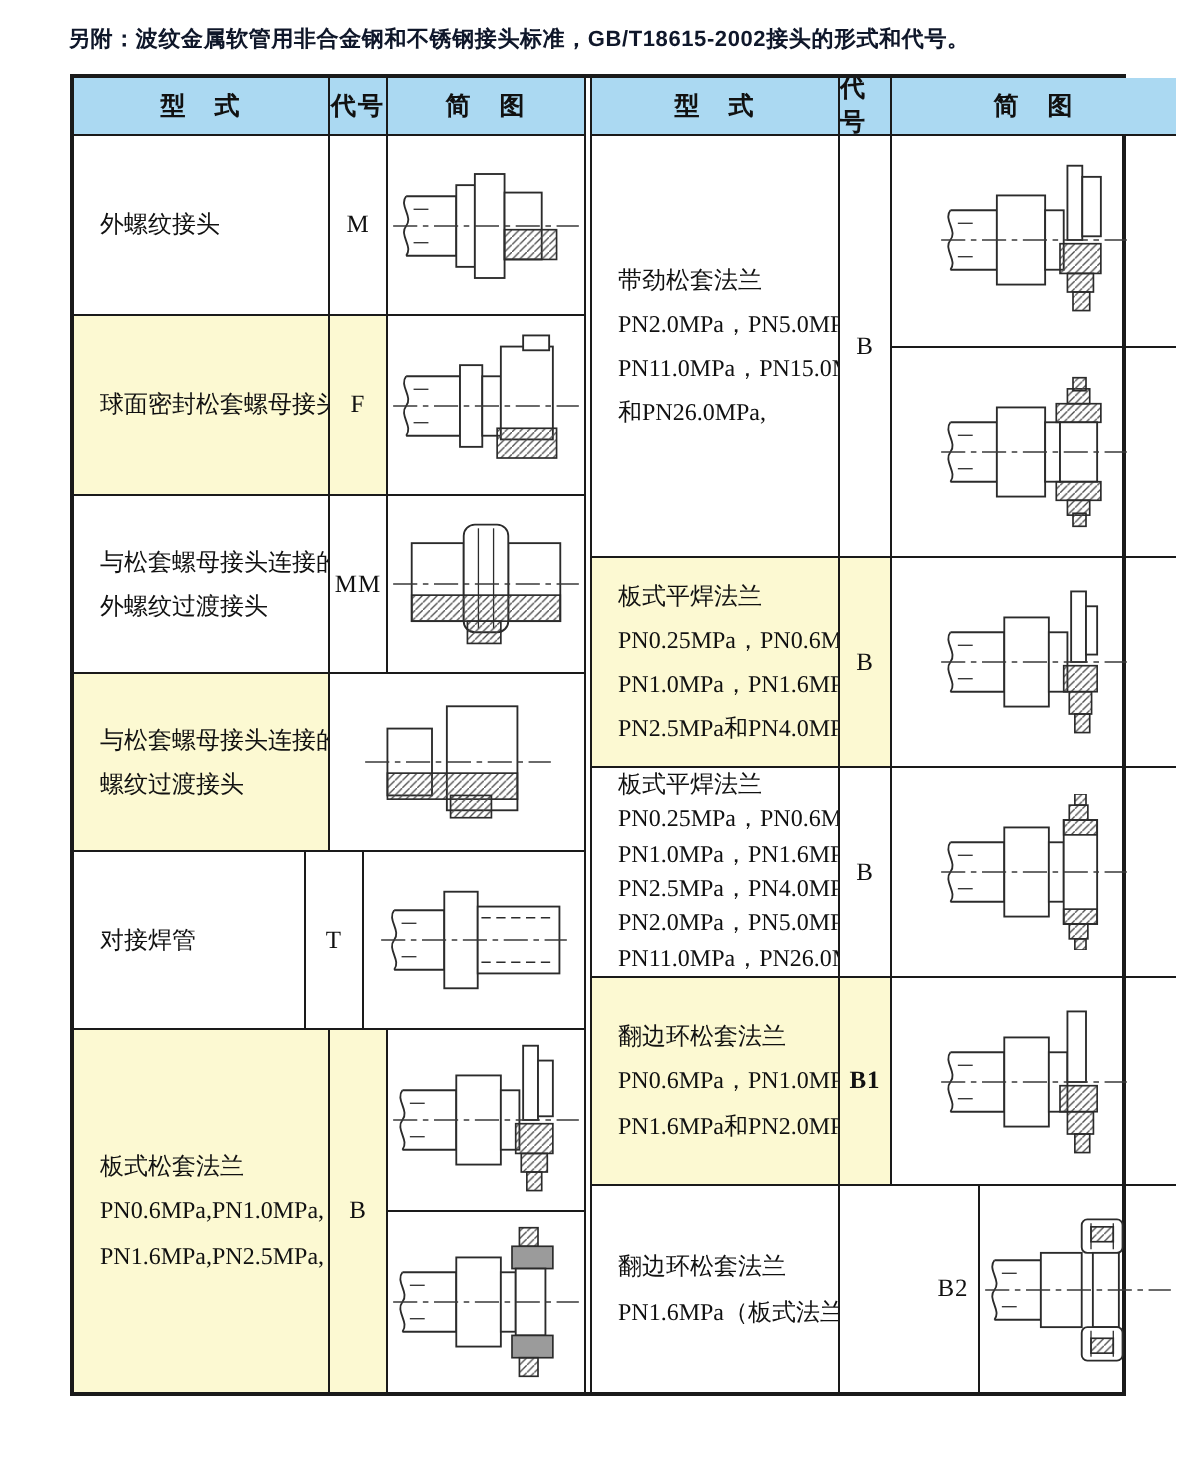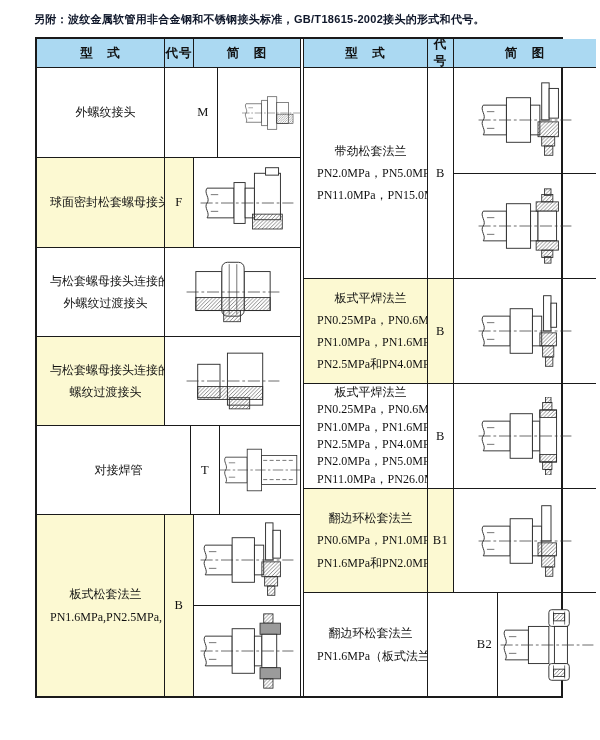--- a/index.html
+++ b/index.html
@@ -18,21 +18,21 @@
     font-family:"Liberation Sans", sans-serif;font-weight:bold;
     font-size:11px;letter-spacing:0.3px;color:#0f172a;white-space:nowrap;
   }
   .gbtable{
     position:absolute;left:35px;top:37px;width:528px;height:661px;
     display:flex;border:2px solid var(--border);background:#fff;box-sizing:border-box;
   }
   .half{display:flex;flex-direction:column;box-sizing:border-box;}
   .half.left{width:263px;}
   .half.right{flex:1;border-left:4px double var(--border);}
-  .row{display:flex;box-sizing:border-box;border-top:1px solid var(--border);flex:0 0 auto;text-align:center;}
+  .row{display:flex;box-sizing:border-box;border-top:1px solid var(--border);flex:0 0 auto;}
   .row:first-child{border-top:none;}
   .c{box-sizing:border-box;border-right:1px solid var(--border);
      display:flex;flex-direction:column;justify-content:center;overflow:hidden;}
   .c.type{padding-left:13px;padding-right:3px;font-size:12px;}
   .c.type .ln{white-space:nowrap;}
   .c.code{align-items:center;font-size:12.5px;letter-spacing:0.5px;}
   .c.diag{border-right:none;padding:0;justify-content:stretch;}
   .row.header .c{align-items:center;justify-content:center;background:var(--header-bg);
      font-weight:bold;font-size:12.5px;padding:0;letter-spacing:1px;}
   .hl{background:var(--hl-bg);}
@@ -45,21 +45,21 @@
 
 <div class="page">
   <div class="title">另附：波纹金属软管用非合金钢和不锈钢接头标准，GB/T18615-2002接头的形式和代号。</div>
   <div class="gbtable">
     <div class="half left" id="half-left">
         <div class="row header" style="height: 28px;">
           <div class="c type" style="width: 128px;">型　式</div>
           <div class="c code" style="width: 29px;">代号</div>
           <div class="c diag" style="flex: 1 1 0%; align-items: center;">简　图</div>
         </div>
-        <div class="row" style="height: 90px; gap: 24px;">
+        <div class="row" style="height: 90px;">
           <div class="c type" style="width: 128px; line-height: 1.85;">
             <div class="ln">外螺纹接头</div>
           </div>
           <div class="c code" style="width: 29px;">M</div>
           <div class="c diag" style="flex: 1 1 0%;">
             <div class="sub">
               <svg viewBox="0 0 100 84" class="diag">
                 <defs>
                   <pattern id="hp0" patternUnits="userSpaceOnUse" width="4" height="4">
                     <path d="M0,4 L4,0" stroke="#4a4a4a" stroke-width="0.7"></path>
@@ -107,20 +107,21 @@
                 <line x1="0" y1="42" x2="100" y2="42" stroke="#3a3a3a" stroke-width="0.8" stroke-dasharray="13 3 3 3"></line>
               </svg>
             </div>
           </div>
         </div>
         <div class="row" style="height: 89px;">
           <div class="c type" style="width: 128px; line-height: 1.85;">
             <div class="ln">与松套螺母接头连接的</div>
             <div class="ln">外螺纹过渡接头</div>
           </div>
+          <div class="c code" style="width: 29px;">MM</div>
           <div class="c diag" style="flex: 1 1 0%;">
             <div class="sub">
               <svg viewBox="0 0 100 84" class="diag">
                 <defs>
                   <pattern id="hp2" patternUnits="userSpaceOnUse" width="4" height="4">
                     <path d="M0,4 L4,0" stroke="#4a4a4a" stroke-width="0.7"></path>
                   </pattern>
                 </defs>
                 <rect x="10" y="20" width="28" height="42" stroke="#2b2b2b" stroke-width="1" fill="#ffffff"></rect>
                 <rect x="62" y="20" width="28" height="42" stroke="#2b2b2b" stroke-width="1" fill="#ffffff"></rect>
@@ -150,21 +151,21 @@
                 <rect x="12" y="24" width="24" height="36" stroke="#2b2b2b" stroke-width="1" fill="#ffffff"></rect>
                 <rect x="44" y="12" width="38" height="56" stroke="#2b2b2b" stroke-width="1" fill="#ffffff"></rect>
                 <rect x="12" y="48" width="70" height="14" fill="url(#hp3)" stroke="#2b2b2b" stroke-width="0.9"></rect>
                 <rect x="46" y="60" width="22" height="12" fill="url(#hp3)" stroke="#2b2b2b" stroke-width="0.9"></rect>
                 <line x1="0" y1="42" x2="100" y2="42" stroke="#3a3a3a" stroke-width="0.8" stroke-dasharray="13 3 3 3"></line>
               </svg>
             </div>
           </div>
         </div>
         <div class="row" style="height: 89px;">
-          <div class="c type" style="width: 154px; line-height: 1.85;">
+          <div class="c type" style="width: 116px; line-height: 1.85;">
             <div class="ln">对接焊管</div>
           </div>
           <div class="c code" style="width: 29px;">T</div>
           <div class="c diag" style="flex: 1 1 0%;">
             <div class="sub">
               <svg viewBox="0 0 100 84" class="diag">
                 <defs>
                   <pattern id="hp4" patternUnits="userSpaceOnUse" width="4" height="4">
                     <path d="M0,4 L4,0" stroke="#4a4a4a" stroke-width="0.7"></path>
                   </pattern>
@@ -180,20 +181,21 @@
                 <line x1="54" y1="30" x2="94" y2="30" stroke="#2b2b2b" stroke-width="0.8" stroke-dasharray="5 3"></line>
                 <line x1="54" y1="54" x2="94" y2="54" stroke="#2b2b2b" stroke-width="0.8" stroke-dasharray="5 3"></line>
                 <line x1="0" y1="42" x2="100" y2="42" stroke="#3a3a3a" stroke-width="0.8" stroke-dasharray="13 3 3 3"></line>
               </svg>
             </div>
           </div>
         </div>
         <div class="row" style="height: 182px;">
           <div class="c type hl" style="width: 128px; line-height: 1.85;">
             <div class="ln">板式松套法兰</div>
+            <div class="ln">PN0.6MPa,PN1.0MPa,</div>
             <div class="ln">PN1.6MPa,PN2.5MPa,</div>
           </div>
           <div class="c code hl" style="width: 29px;">B</div>
           <div class="c diag" style="flex: 1 1 0%;">
             <div class="sub">
               <svg viewBox="0 0 100 84" class="diag">
                 <defs>
                   <pattern id="hp5" patternUnits="userSpaceOnUse" width="4" height="4">
                     <path d="M0,4 L4,0" stroke="#4a4a4a" stroke-width="0.7"></path>
                   </pattern>
@@ -244,20 +246,21 @@
         <div class="row header" style="height: 28px;">
           <div class="c type" style="width: 124px;">型　式</div>
           <div class="c code" style="width: 26px;">代号</div>
           <div class="c diag" style="flex: 1 1 0%; align-items: center;">简　图</div>
         </div>
         <div class="row" style="height: 211px;">
           <div class="c type" style="width: 124px; line-height: 1.85;">
             <div class="ln">带劲松套法兰</div>
             <div class="ln">PN2.0MPa，PN5.0MPa,</div>
             <div class="ln">PN11.0MPa，PN15.0MPa,</div>
+            <div class="ln">和PN26.0MPa,</div>
           </div>
           <div class="c code" style="width: 26px;">B</div>
           <div class="c diag" style="flex: 1 1 0%;">
             <div class="sub">
               <svg viewBox="0 0 100 84" class="diag">
                 <defs>
                   <pattern id="hp7" patternUnits="userSpaceOnUse" width="4" height="4">
                     <path d="M0,4 L4,0" stroke="#4a4a4a" stroke-width="0.7"></path>
                   </pattern>
                 </defs>
@@ -375,21 +378,21 @@
               </svg>
             </div>
           </div>
         </div>
         <div class="row" style="height: 104px;">
           <div class="c type hl" style="width: 124px; line-height: 1.85;">
             <div class="ln">翻边环松套法兰</div>
             <div class="ln">PN0.6MPa，PN1.0MPa,</div>
             <div class="ln">PN1.6MPa和PN2.0MPa,</div>
           </div>
-          <div class="c code hl" style="width: 26px;">B1</div>
+          <div class="c code hl" style="width: 26px; font-weight: bold;">B1</div>
           <div class="c diag" style="flex: 1 1 0%;">
             <div class="sub">
               <svg viewBox="0 0 100 84" class="diag">
                 <defs>
                   <pattern id="hp11" patternUnits="userSpaceOnUse" width="4" height="4">
                     <path d="M0,4 L4,0" stroke="#4a4a4a" stroke-width="0.7"></path>
                   </pattern>
                 </defs>
                 <path d="M5,26 c-4,5 4,11 0,16 c-4,5 4,11 0,16" stroke="#2b2b2b" stroke-width="1" fill="none"></path>
                 <line x1="5" y1="26" x2="34" y2="26" stroke="#2b2b2b" stroke-width="1"></line>

